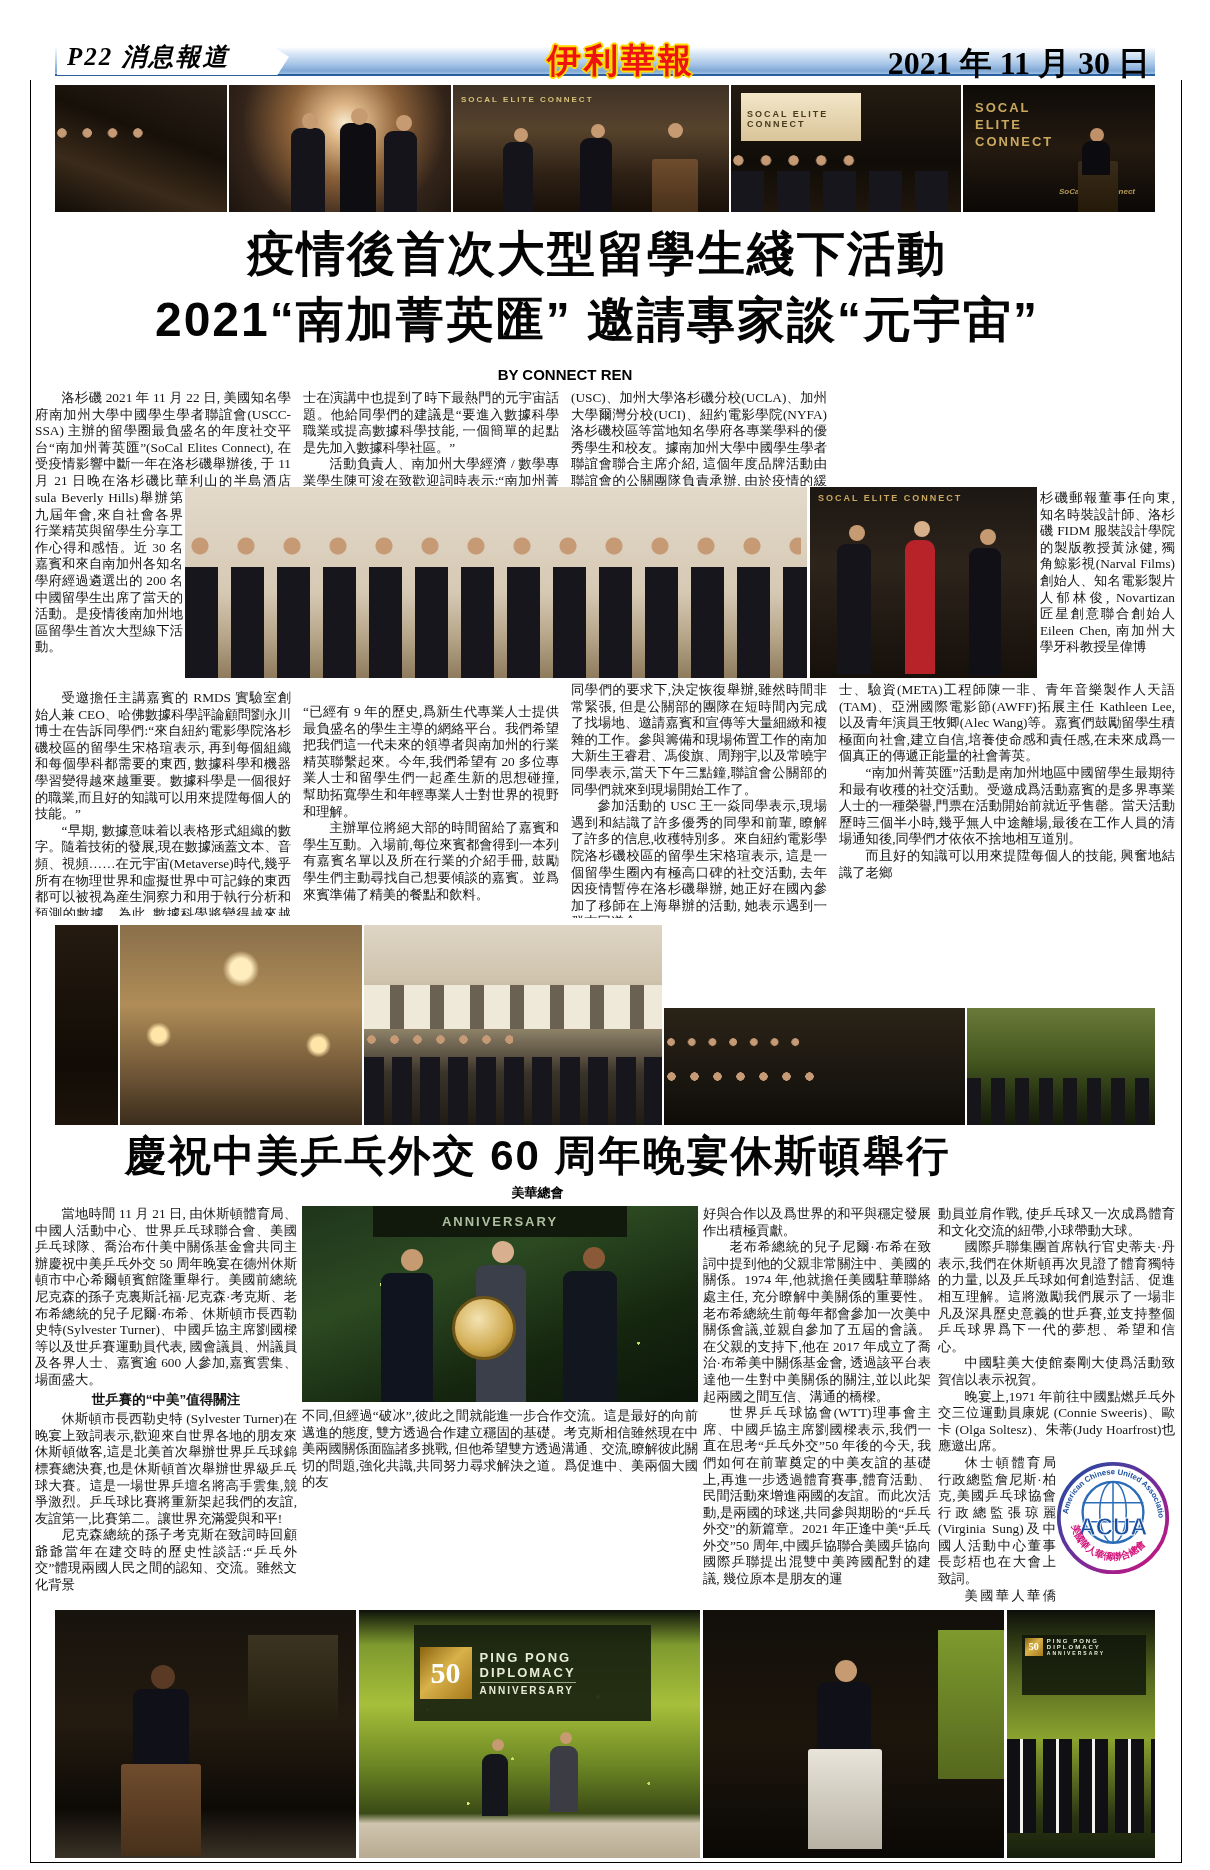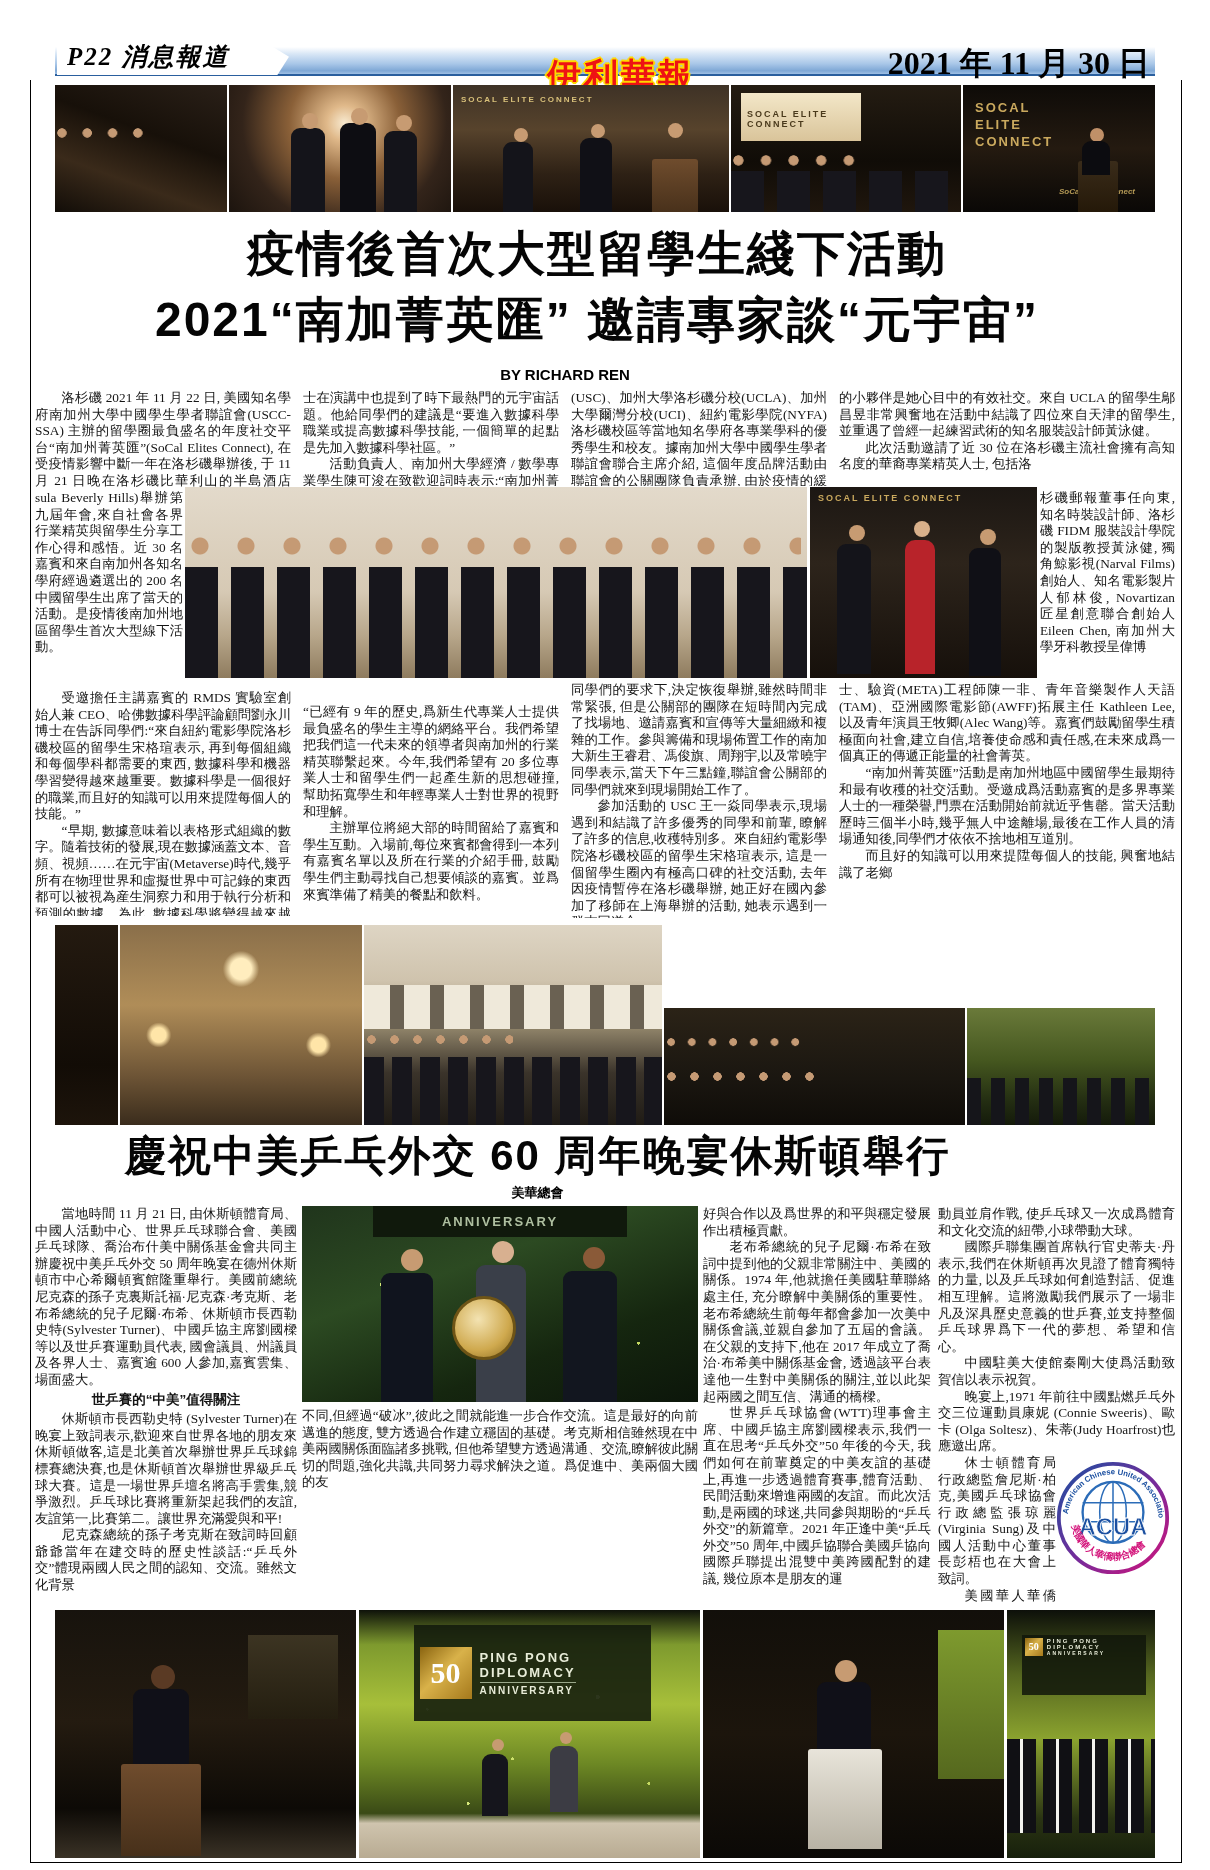--- a/index.html
+++ b/index.html
@@ -8,21 +8,21 @@
   .frame{position:absolute;left:30px;top:80px;width:1150px;height:1782px;
          border-left:1.5px solid #000;border-right:1.5px solid #000;border-bottom:1.5px solid #000;}
   
   .band{position:absolute;left:55px;top:47px;width:1100px;height:27px;
         background:linear-gradient(180deg,#ffffff 0%,#d9e7f6 25%,#a9c7e8 62%,#7fa8d6 88%,#9fc0e4 100%);
         border-bottom:2px solid #2a5f9e;}
   .tab{position:absolute;left:57px;top:37px;width:232px;height:38px;background:#fff;
        clip-path:polygon(0 0,86% 0,100% 52%,95% 100%,0 100%);
        display:flex;align-items:center;padding-left:10px;box-sizing:border-box;}
   .tab span{font-size:25px;font-weight:bold;font-style:italic;letter-spacing:2px;color:#000;}
-  .masthead{position:absolute;left:0;right:0;top:53px;text-align:center;margin-left:32px;}
+  .masthead{position:absolute;left:0;right:0;top:38px;text-align:center;margin-left:32px;}
   .masthead span{font-size:34px;font-weight:900;letter-spacing:3px;color:#ee1313;
      font-family:"Liberation Sans",sans-serif;
      text-shadow:-2px 0 #ffd900,2px 0 #ffd900,0 -2px #ffd900,0 2px #ffd900,
                  -1px -1px #ffd900,1px 1px #ffd900,-1px 1px #ffd900,1px -1px #ffd900;}
   .hdate{position:absolute;right:60px;top:42px;font-size:32px;font-weight:bold;color:#000;}
   
   .hl{position:absolute;left:35px;right:51px;text-align:center;font-family:"Liberation Sans","DejaVu Sans",sans-serif;
       font-weight:900;color:#050505;letter-spacing:2px;}
   .byline{position:absolute;text-align:center;font-family:"Liberation Sans",sans-serif;
       font-weight:bold;color:#000;}
@@ -103,21 +103,21 @@
       <div>CONNECT</div>
     </div>
     <div class="scrtxt" style="left:96px;bottom:16px;font-size:8px;color:#b59a56;font-style:italic;letter-spacing:0;">SoCal Elite Connect</div>
     <div class="podium" style="left:60%;top:60%;width:40px;height:52px;background:linear-gradient(#3a2c1a,#241808);"></div>
     <div class="hd" style="left:66%;top:34%;width:14px;height:14px;background:#c09068;"></div>
     <div class="sil" style="left:62%;top:44%;width:28px;height:34px;background:#0c0c10;"></div>
   </div>
 
   <div class="hl" style="top:222px;font-size:48px;">疫情後首次大型留學生綫下活動</div>
   <div class="hl" style="top:288px;font-size:48px;">2021“南加菁英匯” 邀請專家談“元宇宙”</div>
-  <div class="byline" style="left:0;right:80px;top:366px;font-size:15px;">BY  RICHARD REN</div>
+  <div class="byline" style="left:0;right:80px;top:366px;font-size:15px;">BY  CONNECT REN</div>
 
   <div class="tx" style="left:35px;top:390px;width:256px;height:98px;">
     <p>洛杉磯 2021 年 11 月 22 日, 美國知名學府南加州大學中國學生學者聯誼會(USCC-SSA) 主辦的留學圈最負盛名的年度社交平台“南加州菁英匯”(SoCal Elites Connect), 在受疫情影響中斷一年在洛杉磯舉辦後, 于 11 月 21 日晚在洛杉磯比華利山的半島酒店(The Penin-</p>
   </div>
   <div class="tx" style="left:35px;top:490px;width:148px;height:196px;">
     <p class="ni">sula Beverly Hills)舉辦第九屆年會,來自社會各界行業精英與留學生分享工作心得和感悟。近 30 名嘉賓和來自南加州各知名學府經過遴選出的 200 名中國留學生出席了當天的活動。是疫情後南加州地區留學生首次大型線下活動。</p>
   </div>
   <div class="tx" style="left:35px;top:690px;width:256px;height:226px;">
     <p>受邀擔任主講嘉賓的 RMDS 實驗室創始人兼 CEO、哈佛數據科學評論顧問劉永川博士在告訴同學們:“來自紐約電影學院洛杉磯校區的留學生宋格瑄表示, 再到每個組織和每個學科都需要的東西, 數據科學和機器學習變得越來越重要。數據科學是一個很好的職業,而且好的知識可以用來提陞每個人的技能。”</p>
     <p>“早期, 數據意味着以表格形式組織的數字。隨着技術的發展,現在數據涵蓋文本、音頻、視頻……在元宇宙(Metaverse)時代,幾乎所有在物理世界和虛擬世界中可記錄的東西都可以被視為産生洞察力和用于執行分析和預測的數據。為此, 數據科學將變得越來越強大。元宇宙的開發將有助于數據科學。”劉永川博</p>
@@ -134,24 +134,20 @@
   </div>
 
   <div class="tx" style="left:571px;top:390px;width:256px;height:96px;">
     <p class="ni">(USC)、加州大學洛杉磯分校(UCLA)、加州大學爾灣分校(UCI)、紐約電影學院(NYFA)洛杉磯校區等當地知名學府各專業學科的優秀學生和校友。據南加州大學中國學生學者聯誼會聯合主席介紹, 這個年度品牌活動由聯誼會的公關團隊負責承辦, 由於疫情的緩解和</p>
   </div>
   <div class="tx" style="left:571px;top:682px;width:256px;height:236px;">
     <p class="ni">同學們的要求下,決定恢復舉辦,雖然時間非常緊張, 但是公關部的團隊在短時間內完成了找場地、邀請嘉賓和宣傳等大量細緻和複雜的工作。參與籌備和現場佈置工作的南加大新生王睿君、馮俊旗、周翔宇,以及常曉宇同學表示,當天下午三點鐘,聯誼會公關部的同學們就來到現場開始工作了。</p>
     <p>參加活動的 USC 王一焱同學表示,現場遇到和結識了許多優秀的同學和前輩, 瞭解了許多的信息,收穫特別多。來自紐約電影學院洛杉磯校區的留學生宋格瑄表示, 這是一個留學生圈內有極高口碑的社交活動, 去年因疫情暫停在洛杉磯舉辦, 她正好在國內參加了移師在上海舉辦的活動, 她表示遇到一群志同道合</p>
   </div>
 
-  <div class="tx" style="left:839px;top:390px;width:336px;height:98px;">
-    <p class="ni">的小夥伴是她心目中的有效社交。來自 UCLA 的留學生鄔昌昱非常興奮地在活動中結識了四位來自天津的留學生, 並重遇了曾經一起練習武術的知名服裝設計師黃泳健。</p>
-    <p>此次活動邀請了近 30 位在洛杉磯主流社會擁有高知名度的華裔專業精英人士, 包括洛</p>
-  </div>
   <div class="tx" style="left:1040px;top:490px;width:135px;height:188px;">
     <p class="ni">杉磯郵報董事任向東, 知名時裝設計師、洛杉磯 FIDM 服裝設計學院的製版教授黃泳健, 獨角鯨影視(Narval Films)創始人、知名電影製片人郁林俊, Novartizan 匠星創意聯合創始人 Eileen Chen, 南加州大學牙科教授呈偉博</p>
   </div>
   <div class="tx" style="left:839px;top:682px;width:336px;height:323px;">
     <p class="ni">士、驗資(META)工程師陳一非、青年音樂製作人天語(TAM)、亞洲國際電影節(AWFF)拓展主任 Kathleen Lee, 以及青年演員王牧卿(Alec Wang)等。嘉賓們鼓勵留學生積極面向社會,建立自信,培養使命感和責任感,在未來成爲一個真正的傳遞正能量的社會菁英。</p>
     <p>“南加州菁英匯”活動是南加州地區中國留學生最期待和最有收穫的社交活動。受邀成爲活動嘉賓的是多界專業人士的一種榮譽,門票在活動開始前就近乎售罄。當天活動歷時三個半小時,幾乎無人中途離場,最後在工作人員的清場通知後,同學們才依依不捨地相互道別。</p>
     <p>而且好的知識可以用來提陞每個人的技能, 興奮地結識了老鄉</p>
   </div>
 
   <div class="ph" style="left:185px;top:487px;width:622px;height:191px;background:linear-gradient(180deg,#e3dacb 0%,#d6c9b4 55%,#b7a68a 78%,#8e7b5e 100%);">

